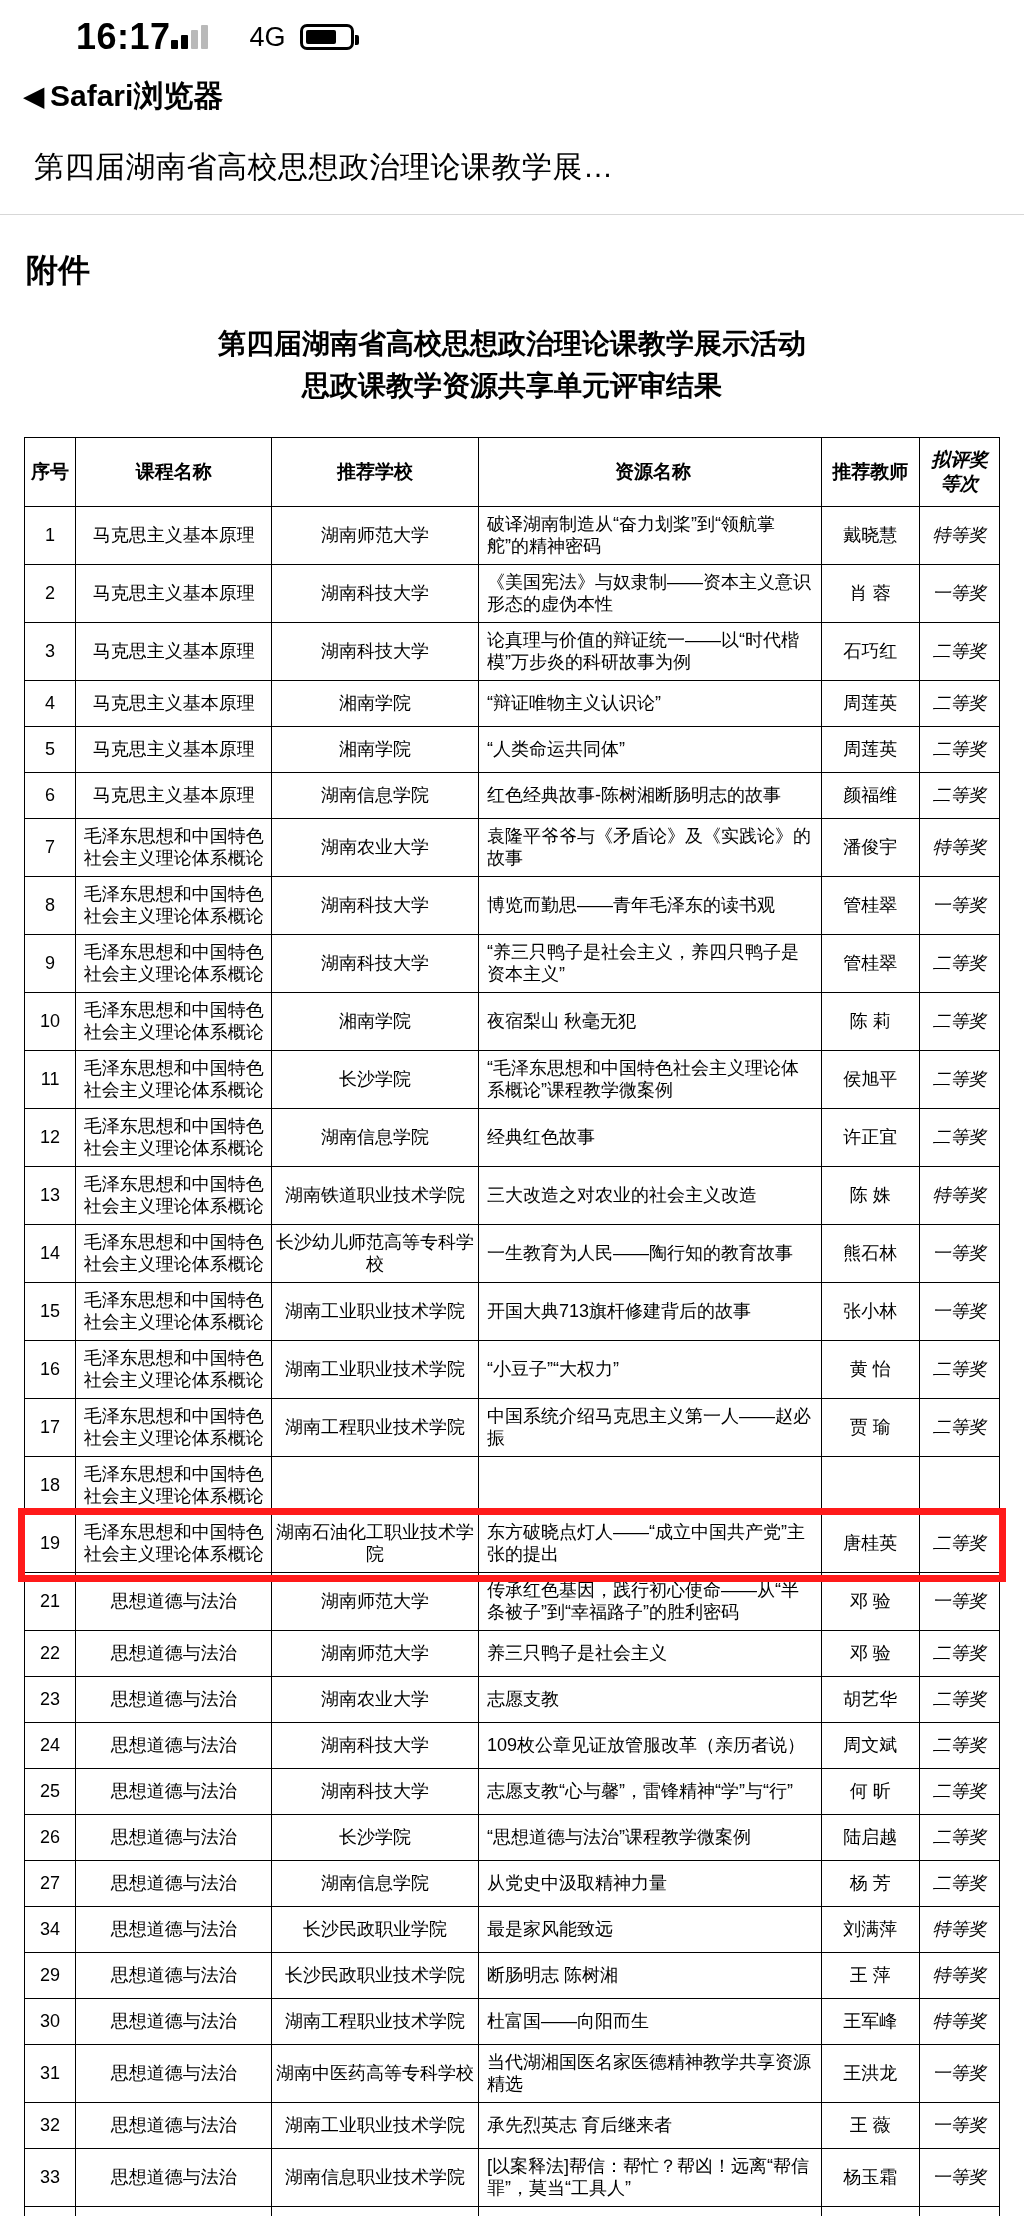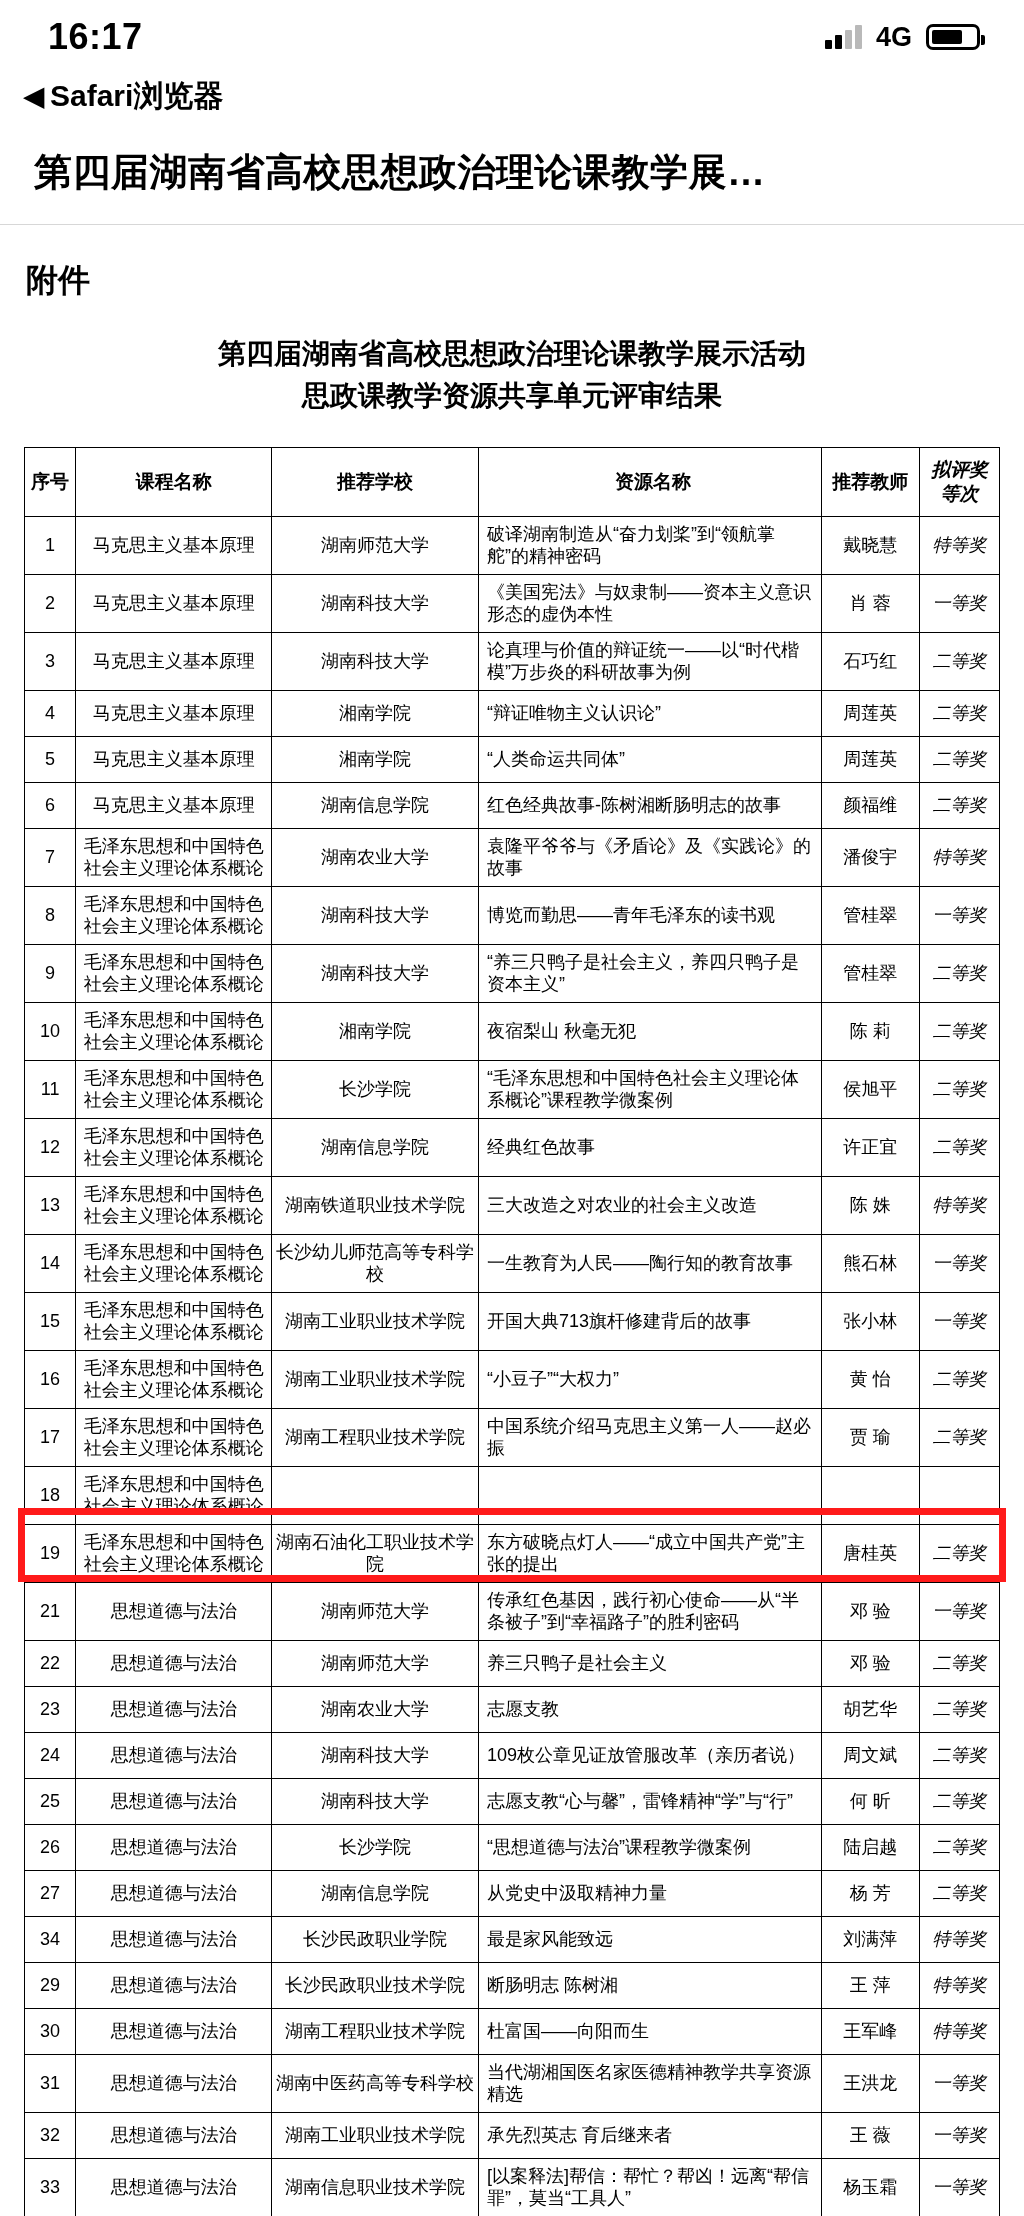--- a/index.html
+++ b/index.html
@@ -10,40 +10,39 @@
     font-family: "Liberation Sans", sans-serif;
     color: #000;
   }
   body { width: 1024px; min-height: 2216px; position: relative; overflow: hidden; }
 
   
   .statusbar {
     height: 74px;
     display: flex;
     align-items: center;
-    justify-content: space-between;
-    padding: 0 44px 0 48px;
+    padding: 0 44px 0 76px;
   }
   .status-time {
     font-size: 36px;
     font-weight: bold;
     letter-spacing: 0.5px;
   }
   .status-right {
     display: flex;
     align-items: center;
     gap: 14px;
   }
   .signal-bars { display: flex; align-items: flex-end; gap: 3px; height: 24px; }
   .signal-bars i { display:block; width: 7px; background: #000; border-radius: 1px; }
   .signal-bars i:nth-child(1){ height: 9px; }
   .signal-bars i:nth-child(2){ height: 14px; }
   .signal-bars i:nth-child(3){ height: 19px; background:#b9b9b9; }
   .signal-bars i:nth-child(4){ height: 24px; background:#b9b9b9; }
-  .net-label { font-size: 27px; font-weight: 700; }
+  .net-label { font-size: 27px; font-weight: 400; margin-left: 28px; }
   .battery {
     width: 54px; height: 26px;
     border: 3px solid #000;
     border-radius: 7px;
     position: relative;
     padding: 3px;
   }
   .battery::after {
     content: "";
     position: absolute; right: -8px; top: 8px;
@@ -56,22 +55,22 @@
     padding: 2px 0 12px 24px;
     display: flex; align-items: center;
     font-size: 30px;
     font-weight: 600;
   }
   .backbar .chev { font-size: 26px; margin-right: 6px; }
 
   
   .navtitle {
     padding: 18px 34px 26px 34px;
-    font-size: 38px;
-    font-weight: bold;
+    font-size: 30px;
+    font-weight: normal;
     letter-spacing: 0.5px;
     white-space: nowrap;
     overflow: hidden;
     text-overflow: ellipsis;
   }
   .navdivider { height: 1px; background: #d7d7d7; margin: 0; }
 
   
   .doc { padding: 34px 24px 0 24px; }
   .attach {

